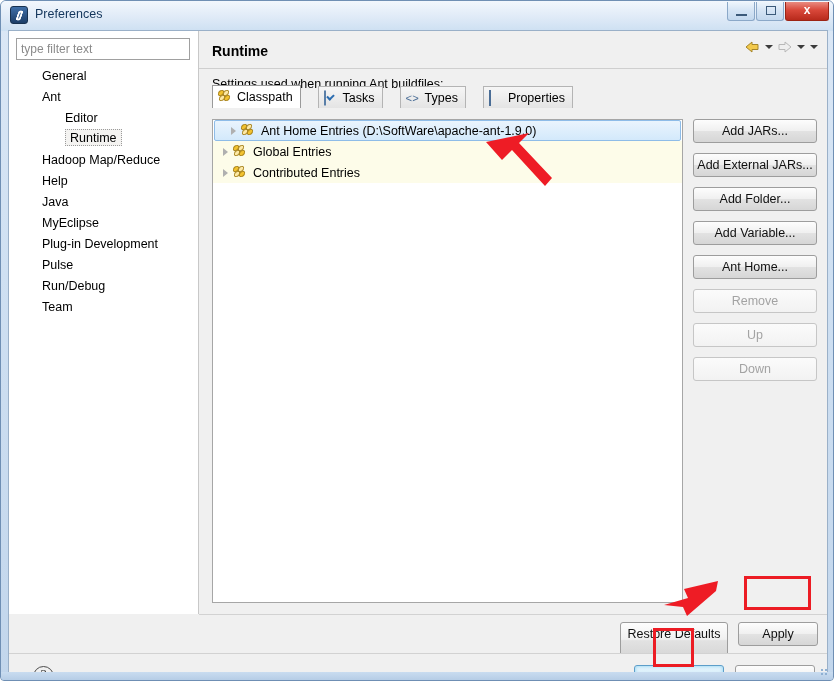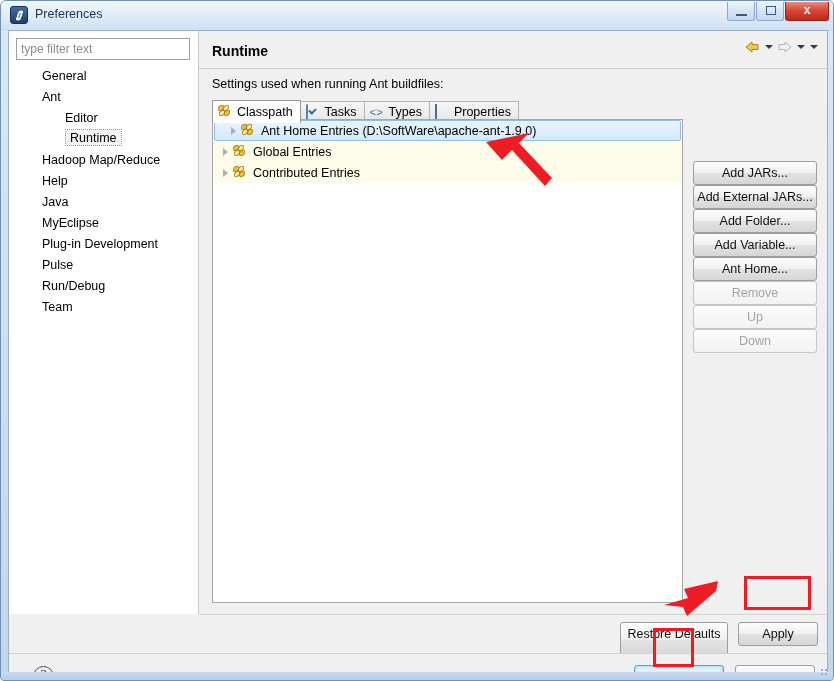--- a/index.html
+++ b/index.html
@@ -215,24 +215,25 @@
   .desc {
     position: absolute;
     left: 13px; top: 46px;
     font-size: 12.5px;
     color: #000000;
   }
 
   
   .tabs {
     position: absolute;
-    left: 13px; top: 69px;
+    left: 13px; top: 54px;
     display: flex;
-    align-items: center;
+    align-items: flex-end;
     height: 23px;
+    gap: 18px;
   }
   .tab {
     height: 22px;
     box-sizing: border-box;
     display: flex;
     align-items: center;
     gap: 4px;
     padding: 0 7px 0 5px;
     font-size: 12.5px;
     color: #000000;
@@ -346,22 +347,21 @@
   }
   .entry-row .ant-ico { margin-right: 5px; flex: 0 0 auto; }
 
   
   .side-buttons {
     position: absolute;
     left: 494px; top: 88px;
     width: 124px;
     display: flex;
     flex-direction: column;
-    gap: 0;
-    margin-top: 42px;
+    gap: 10px;
   }
   .btn {
     height: 24px;
     box-sizing: border-box;
     border: 1px solid #9d9d9d;
     border-radius: 3px;
     background: linear-gradient(to bottom, #fdfdfd 0%, #f0f0f0 48%, #e2e2e2 52%, #d6d6d6 100%);
     font-family: "Liberation Sans", sans-serif;
     font-size: 12.5px;
     color: #101010;

